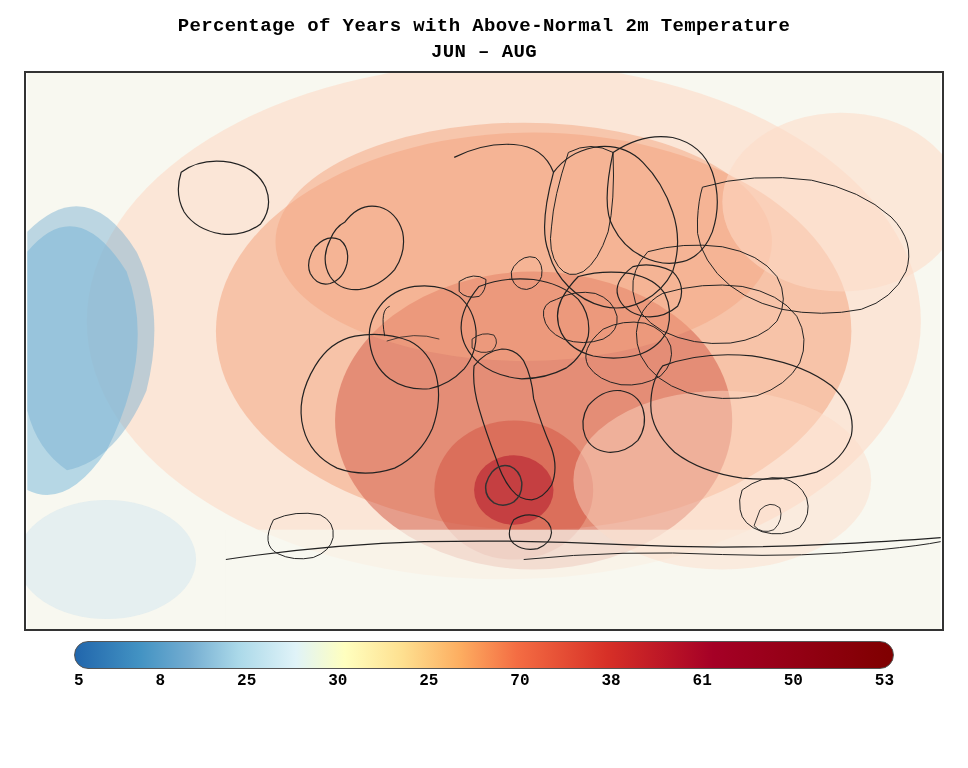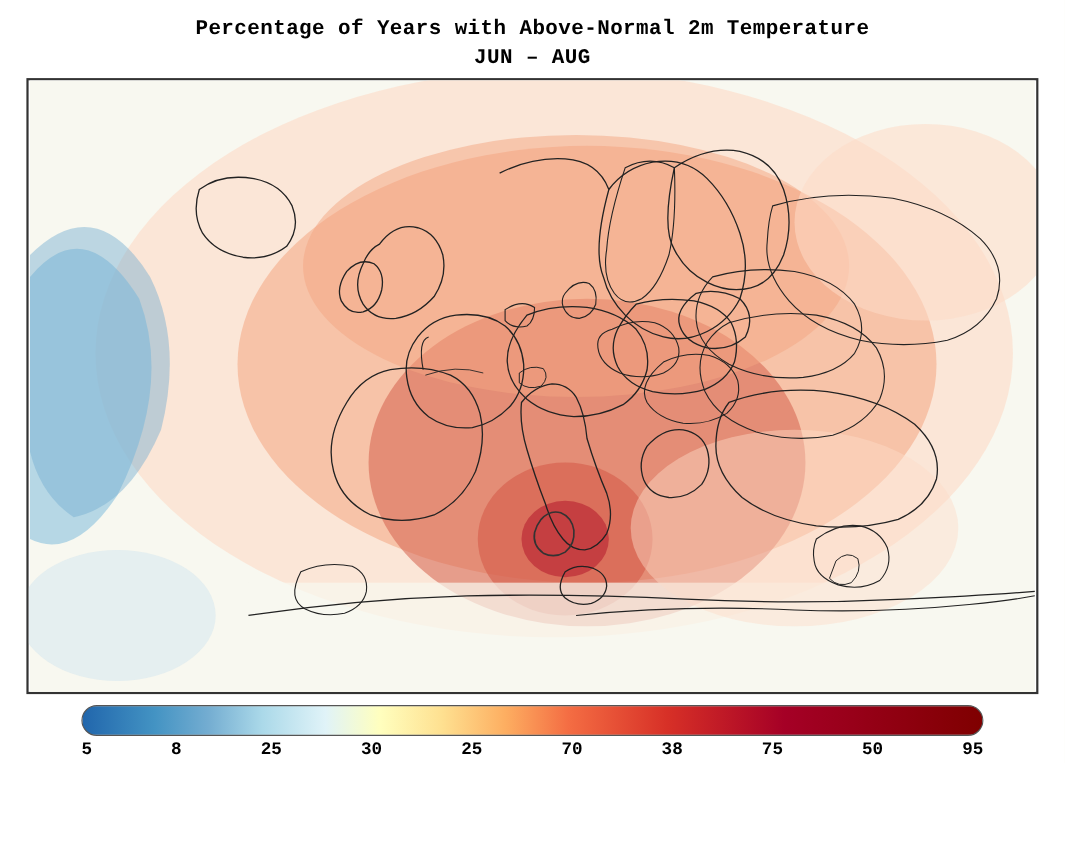--- a/index.html
+++ b/index.html
@@ -213,18 +213,18 @@
   <div class="colorbar-wrapper">
     <div class="colorbar-gradient"></div>
     <div class="colorbar-labels">
       <span class="colorbar-label">5</span>
       <span class="colorbar-label">8</span>
       <span class="colorbar-label">25</span>
       <span class="colorbar-label">30</span>
       <span class="colorbar-label">25</span>
       <span class="colorbar-label">70</span>
       <span class="colorbar-label">38</span>
-      <span class="colorbar-label">75</span>
+      <span class="colorbar-label">61</span>
       <span class="colorbar-label">50</span>
-      <span class="colorbar-label">95</span>
+      <span class="colorbar-label">53</span>
     </div>
   </div>
 </div>
 
 </body></html>

